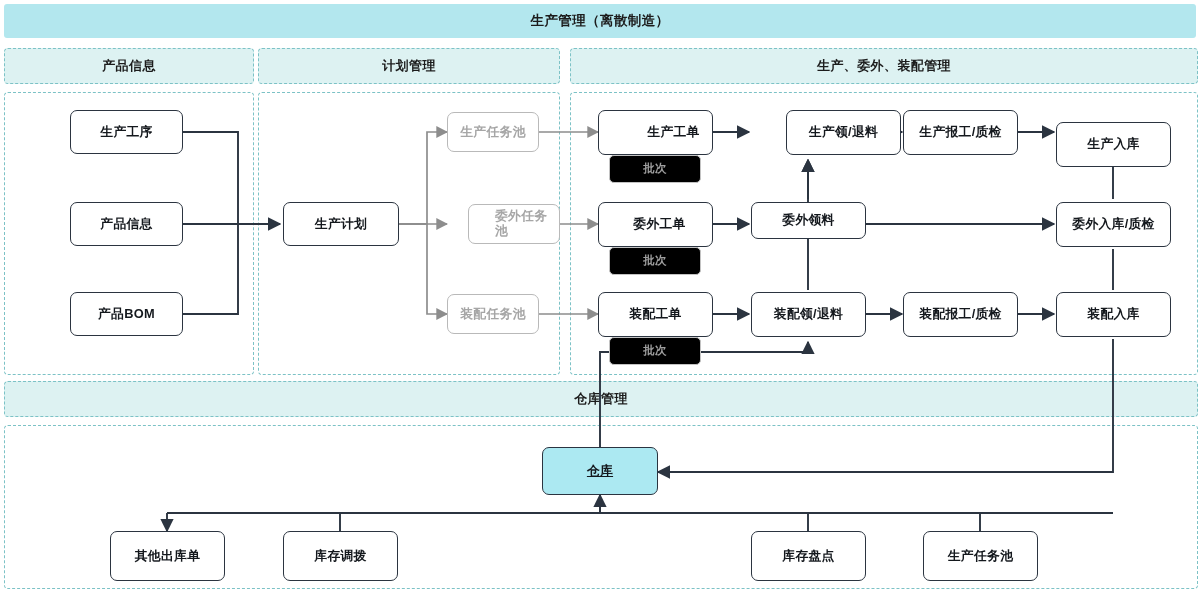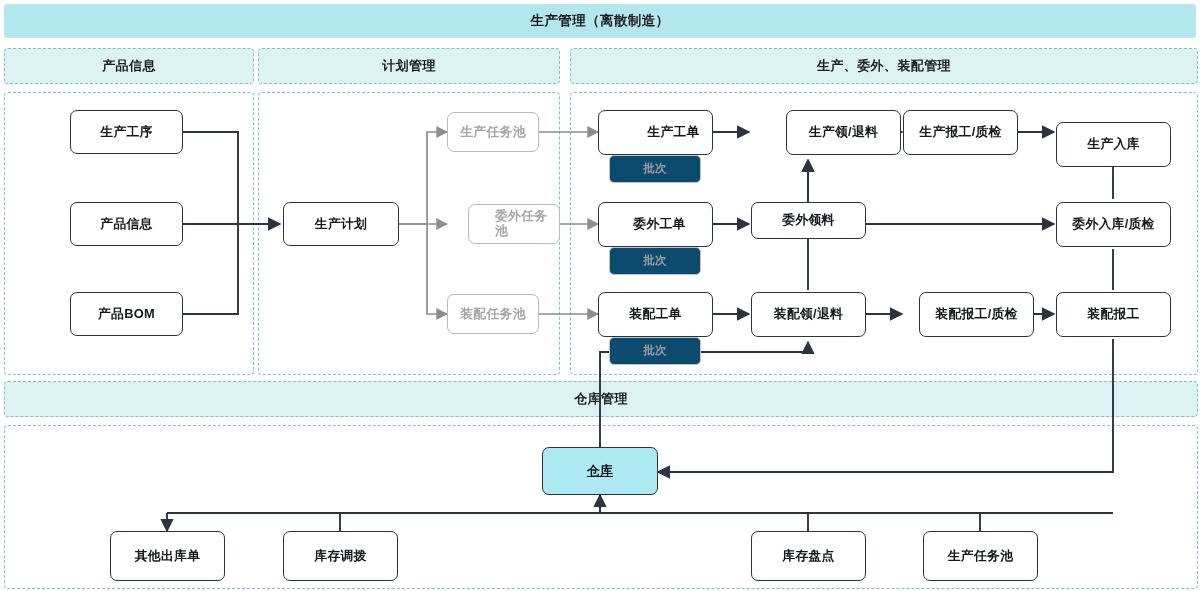--- a/index.html
+++ b/index.html
@@ -29,21 +29,21 @@
     background:#ffffff;border:1.7px solid #2b3440;border-radius:7px;
     display:flex;align-items:center;justify-content:center;
     font-size:12.8px;color:#14181d;font-weight:600;letter-spacing:.3px;
     text-align:left;line-height:1.15;
   }
   .node.ghost{
     border:1.6px solid #b9b9b9;color:#a6a6a6;font-weight:600;background:#fff;
   }
   .node.batch{
     border:1.5px solid #c3c3c3;color:#9e9e9e;font-weight:600;font-size:11.5px;
-    border-radius:5px;background:#0c4a6e;
+    border-radius:5px;background:#000000;
   }
   .node.store{
     background:#ace9f2;border:1.7px solid #2b3440;
   }
 
   
   #edges{position:absolute;left:0;top:0;width:1200px;height:591px;pointer-events:none;}
   .e-dark{fill:none;stroke:#2b3440;stroke-width:1.9;}
   .e-grey{fill:none;stroke:#8d8d8d;stroke-width:1.7;}
 </style>
@@ -132,22 +132,22 @@
   <div class="node" style="left:1056px;top:110px;width:115px;height:45px;margin-top:12px;">生产入库</div>
 
   <div class="node batch" style="left:609px;top:247px;width:92px;height:28px;">批次</div>
   <div class="node" style="left:598px;top:202px;width:115px;height:45px;padding-left:8px;">委外工单</div>
   <div class="node" style="left:751px;top:202px;width:115px;height:37px;">委外领料</div>
   <div class="node" style="left:1056px;top:202px;width:115px;height:45px;">委外入库/质检</div>
 
   <div class="node batch" style="left:609px;top:337px;width:92px;height:28px;">批次</div>
   <div class="node" style="left:598px;top:292px;width:115px;height:45px;">装配工单</div>
   <div class="node" style="left:751px;top:292px;width:115px;height:45px;">装配领/退料</div>
-  <div class="node" style="left:903px;top:292px;width:115px;height:45px;margin-left:16px;">装配报工/质检</div>
-  <div class="node" style="left:1056px;top:292px;width:115px;height:45px;">装配报工</div>
+  <div class="node" style="left:903px;top:292px;width:115px;height:45px;">装配报工/质检</div>
+  <div class="node" style="left:1056px;top:292px;width:115px;height:45px;">装配入库</div>
 
   <div class="node store" style="left:542px;top:447px;width:116px;height:48px;text-decoration:underline;">仓库</div>
 
   <div class="node" style="left:110px;top:531px;width:115px;height:50px;">其他出库单</div>
   <div class="node" style="left:283px;top:531px;width:115px;height:50px;">库存调拨</div>
   <div class="node" style="left:751px;top:531px;width:115px;height:50px;">库存盘点</div>
   <div class="node" style="left:923px;top:531px;width:115px;height:50px;">生产任务池</div>
 
 </div>
 

